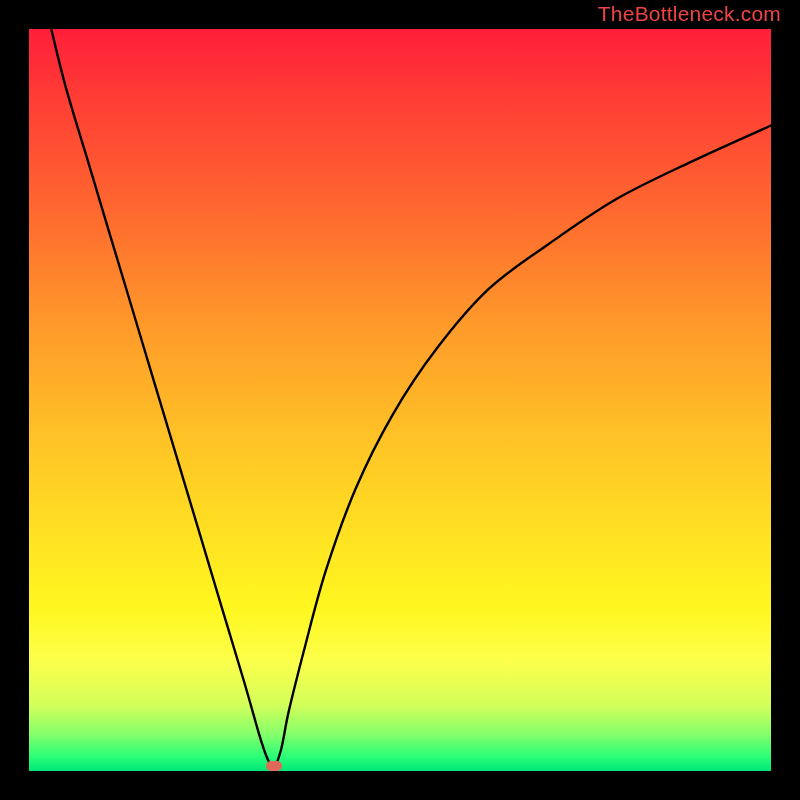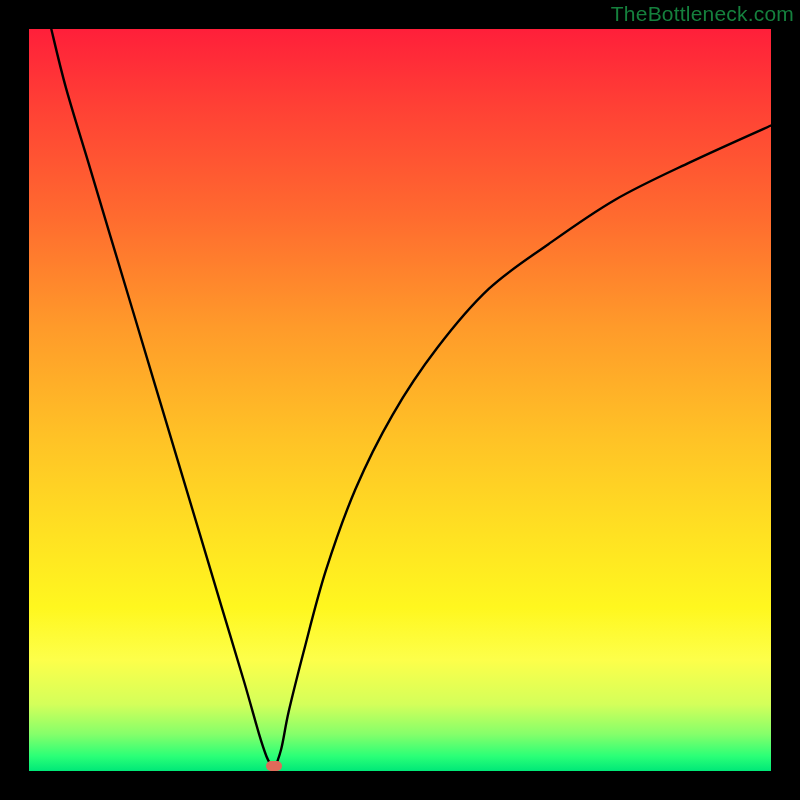--- a/index.html
+++ b/index.html
@@ -36,22 +36,22 @@
       #fdff4a 85%,
       #d4ff5a 91%,
       #86ff6a 95%,
       #2bff77 98%,
       #00e878 100%
     );
   }
   .watermark {
     position: absolute;
     top: 2px;
-    right: 6px;
-    color: #15803d;
+    right: 19px;
+    color: #ef4444;
     font-size: 21px;
     font-weight: 400;
     letter-spacing: 0.2px;
     user-select: none;
   }
   .curve {
     position: absolute;
     left: 0;
     top: 0;
     width: 742px;

